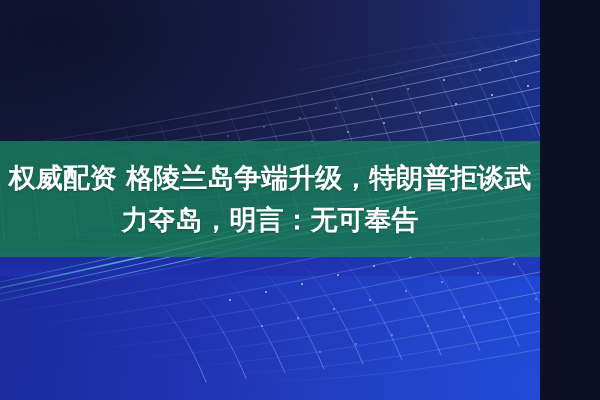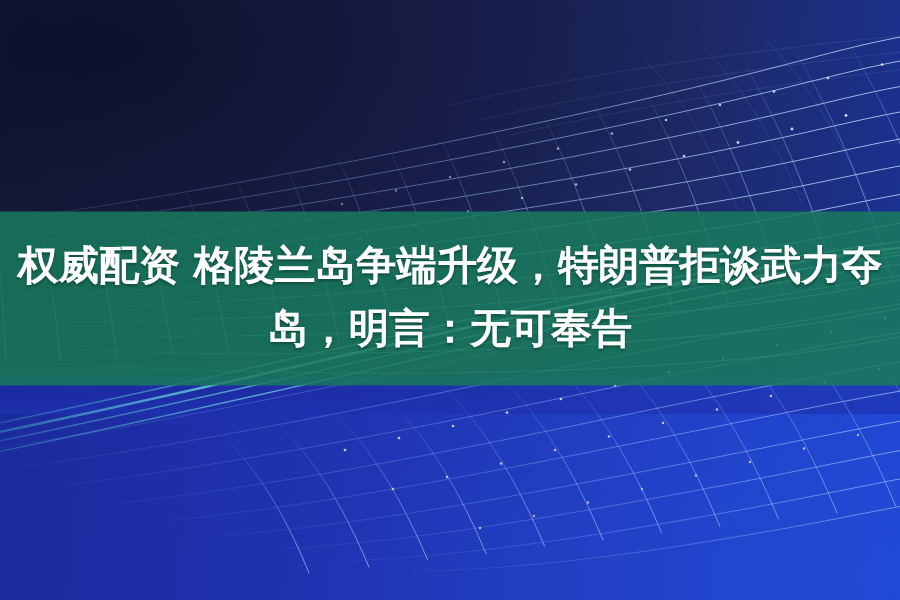--- a/index.html
+++ b/index.html
@@ -7,21 +7,21 @@
     margin: 0;
     padding: 0;
     background: #0b1024;
   }
   body {
     font-family: "DejaVu Sans", "Liberation Sans", sans-serif;
   }
 
   #banner {
     position: relative;
-    width: 600px;
+    width: 540px;
     height: 400px;
     overflow: hidden;
     background: #141b3d;
   }
 
   
   .bg-base {
     position: absolute;
     inset: 0;
     background:

